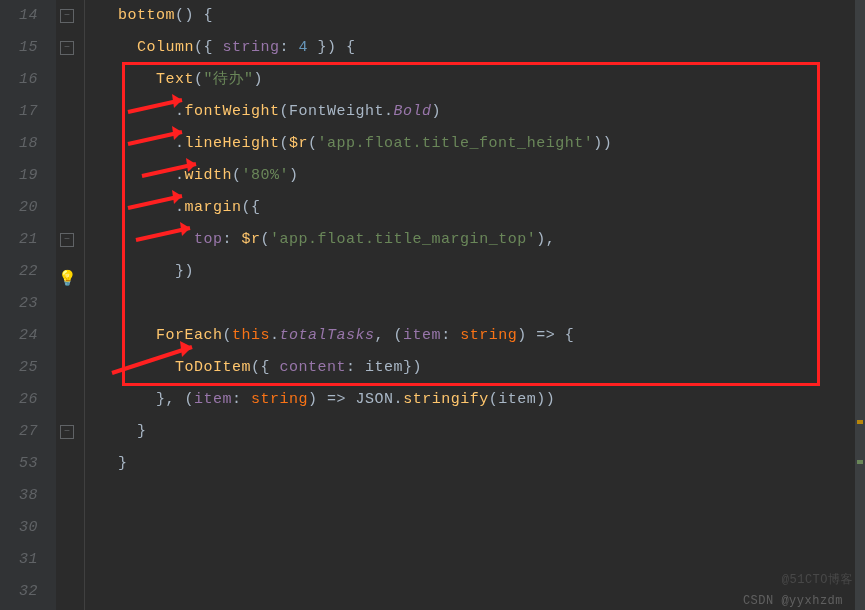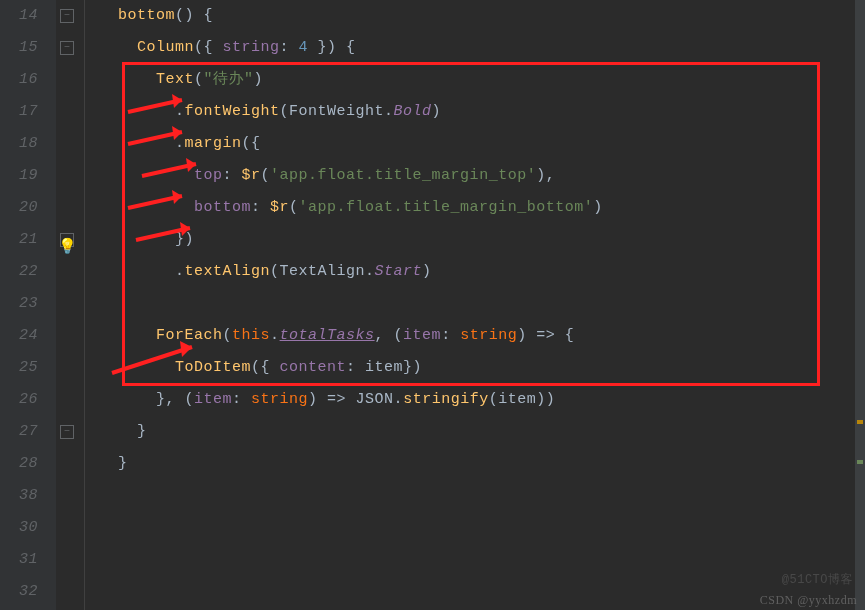--- a/index.html
+++ b/index.html
@@ -57,21 +57,21 @@
     }
     .line {
       height: 32px;
       line-height: 32px;
       white-space: pre;
       position: relative;
     } 
     .str { color: #6a8759; } 
     .type { color: #f97316; } 
     .param { color: #9876aa; } 
-    .id { color: #9876aa; font-style: italic; text-decoration: underline; }
+    .id { color: #9876aa; font-style: italic; }
     .num { color: #6897bb; }
     .p { color: #a9b7c6; }
     .cls { color: #a9b7c6; }
     .this { color: #f97316; }
     .fnName { color: #ffc66d; }
     .enum { color: #9876aa; font-style: italic; }
     
     .highlight-box {
       position: absolute;
       border: 3px solid #ff2020;
@@ -92,25 +92,25 @@
     }
     .vline {
       position: absolute;
       width: 1px;
       background: #404040;
       top: 0;
       bottom: 0;
     }
     .watermark {
       position: absolute;
-      right: 8px;
+      right: 22px;
       bottom: 2px;
       color: rgba(160,160,160,0.45);
       font-size: 12px;
-      font-family: Liberation Serif, serif;
+      font-family: Liberation Mono, monospace;
       z-index: 50;
     }
     .watermark2 {
       position: absolute;
       right: 12px;
       bottom: 22px;
       color: rgba(160,160,160,0.25);
       font-size: 12px;
       font-family: Liberation Mono, monospace;
       z-index: 50;
@@ -142,21 +142,21 @@
     <div class="gutter-line">18</div>
     <div class="gutter-line">19</div>
     <div class="gutter-line">20</div>
     <div class="gutter-line">21</div>
     <div class="gutter-line">22</div>
     <div class="gutter-line">23</div>
     <div class="gutter-line">24</div>
     <div class="gutter-line">25</div>
     <div class="gutter-line">26</div>
     <div class="gutter-line">27</div>
-    <div class="gutter-line">28</div>
+    <div class="gutter-line">53</div>
     <div class="gutter-line">38</div>
     <div class="gutter-line">30</div>
     <div class="gutter-line">31</div>
     <div class="gutter-line">32</div>
   </div>
   <div class="fold-col">
     <div class="fold-mark" style="top:9px;">−</div>
     <div class="fold-mark" style="top:41px;">−</div>
     <div class="fold-mark" style="top:233px;">−</div>
     <div class="fold-mark" style="top:425px;">−</div>
@@ -166,31 +166,31 @@
 
     <div class="line"><span>    </span><span class="fnName">bottom</span><span class="p">() {</span></div>
 
     <div class="line"><span>      </span><span class="fnName">Column</span><span class="p">({ </span><span class="param">string</span><span class="p">: </span><span class="num">4</span><span class="p"> }) {</span></div>
 
     <div class="line"><span>        </span><span class="fnName">Text</span><span class="p">(</span><span class="str">"待办"</span><span class="p">)</span></div>
 
 
     <div class="line"><span>          .</span><span class="fnName">fontWeight</span><span class="p">(</span><span class="cls">FontWeight</span><span class="p">.</span><span class="enum">Bold</span><span class="p">)</span></div>
 
-
+    <div class="line"><span>          .</span><span class="fnName">lineHeight</span><span class="p">(</span><span class="fnName">$r</span><span class="p">(</span><span class="str">'app.float.title_font_height'</span><span class="p">)</span><span class="p">)</span></div>
+
+    <div class="line"><span>          .</span><span class="fnName">width</span><span class="p">(</span><span class="str">'80%'</span><span class="p">)</span></div>
 
     <div class="line"><span>          .</span><span class="fnName">margin</span><span class="p">({</span></div>
 
     <div class="line"><span>            </span><span class="param">top</span><span class="p">: </span><span class="fnName">$r</span><span class="p">(</span><span class="str">'app.float.title_margin_top'</span><span class="p">)</span><span class="p">,</span></div>
 
-    <div class="line"><span>            </span><span class="param">bottom</span><span class="p">: </span><span class="fnName">$r</span><span class="p">(</span><span class="str">'app.float.title_margin_bottom'</span><span class="p">)</span></div>
 
     <div class="line"><span class="bulb">💡</span><span class="p">          })</span></div>
 
-    <div class="line"><span>          .</span><span class="fnName">textAlign</span><span class="p">(</span><span class="cls">TextAlign</span><span class="p">.</span><span class="enum">Start</span><span class="p">)</span></div>
 
     <div class="line"><span></span></div>
 
     <div class="line"><span>        </span><span class="fnName">ForEach</span><span class="p">(</span><span class="this">this</span><span class="p">.</span><span class="id">totalTasks</span><span class="p">, (</span><span class="param">item</span><span class="p">: </span><span class="type">string</span><span class="p">) =&gt; {</span></div>
 
     <div class="line"><span>          </span><span class="fnName">ToDoItem</span><span class="p">({ </span><span class="param">content</span><span class="p">: </span><span class="p">item</span><span class="p">})</span></div>
 
     <div class="line"><span class="p">        }, (</span><span class="param">item</span><span class="p">: </span><span class="type">string</span><span class="p">) =&gt; </span><span class="cls">JSON</span><span class="p">.</span><span class="fnName">stringify</span><span class="p">(</span><span class="p">item</span><span class="p">))</span></div>
 
     <div class="line"><span class="p">      }</span></div>

